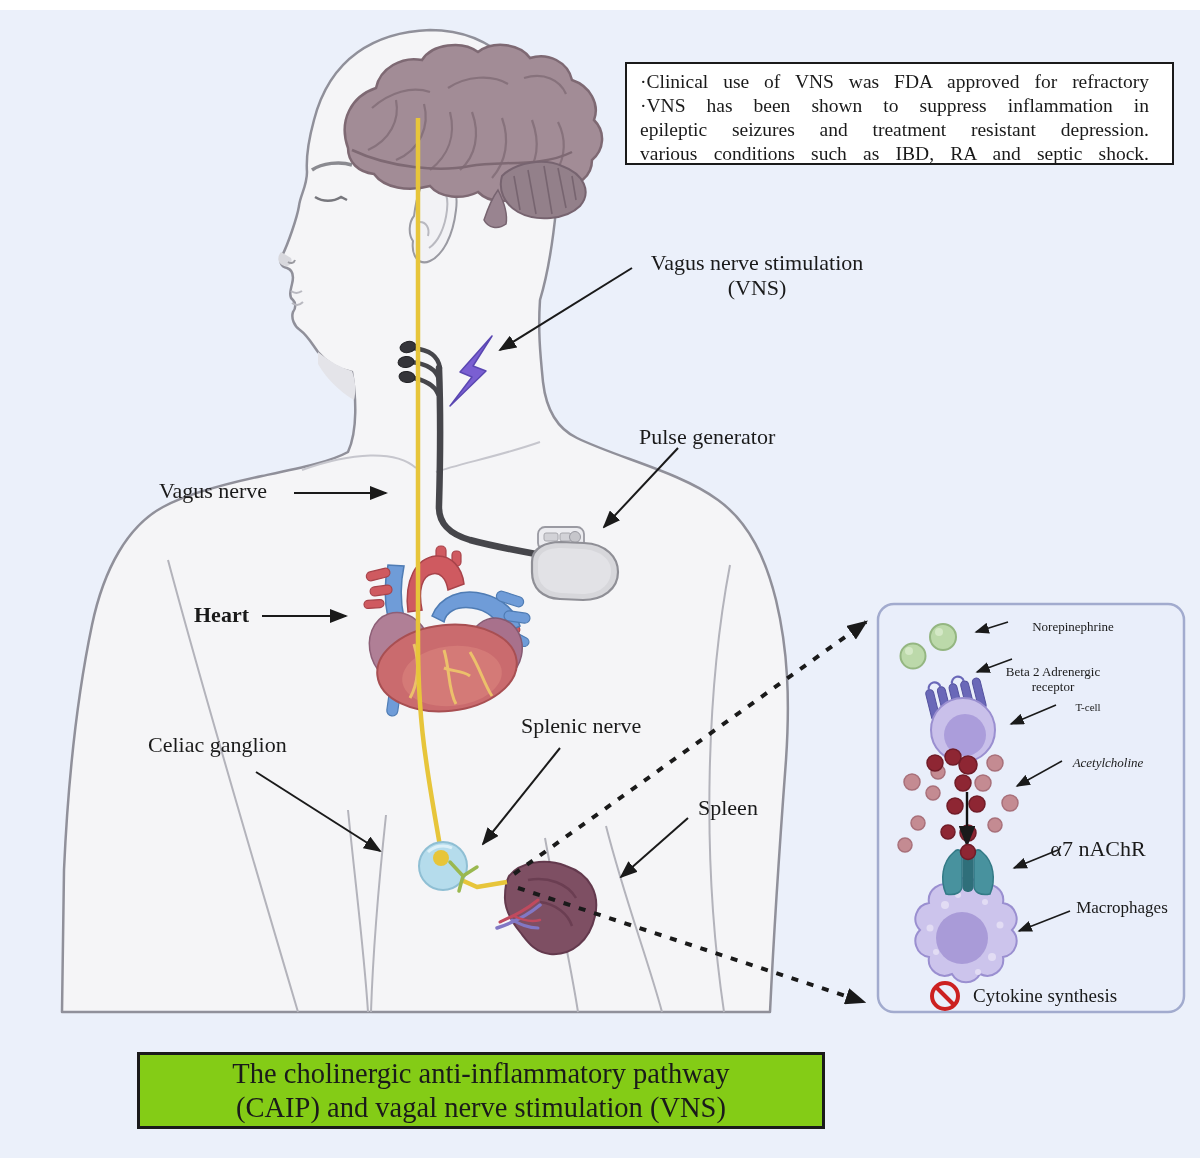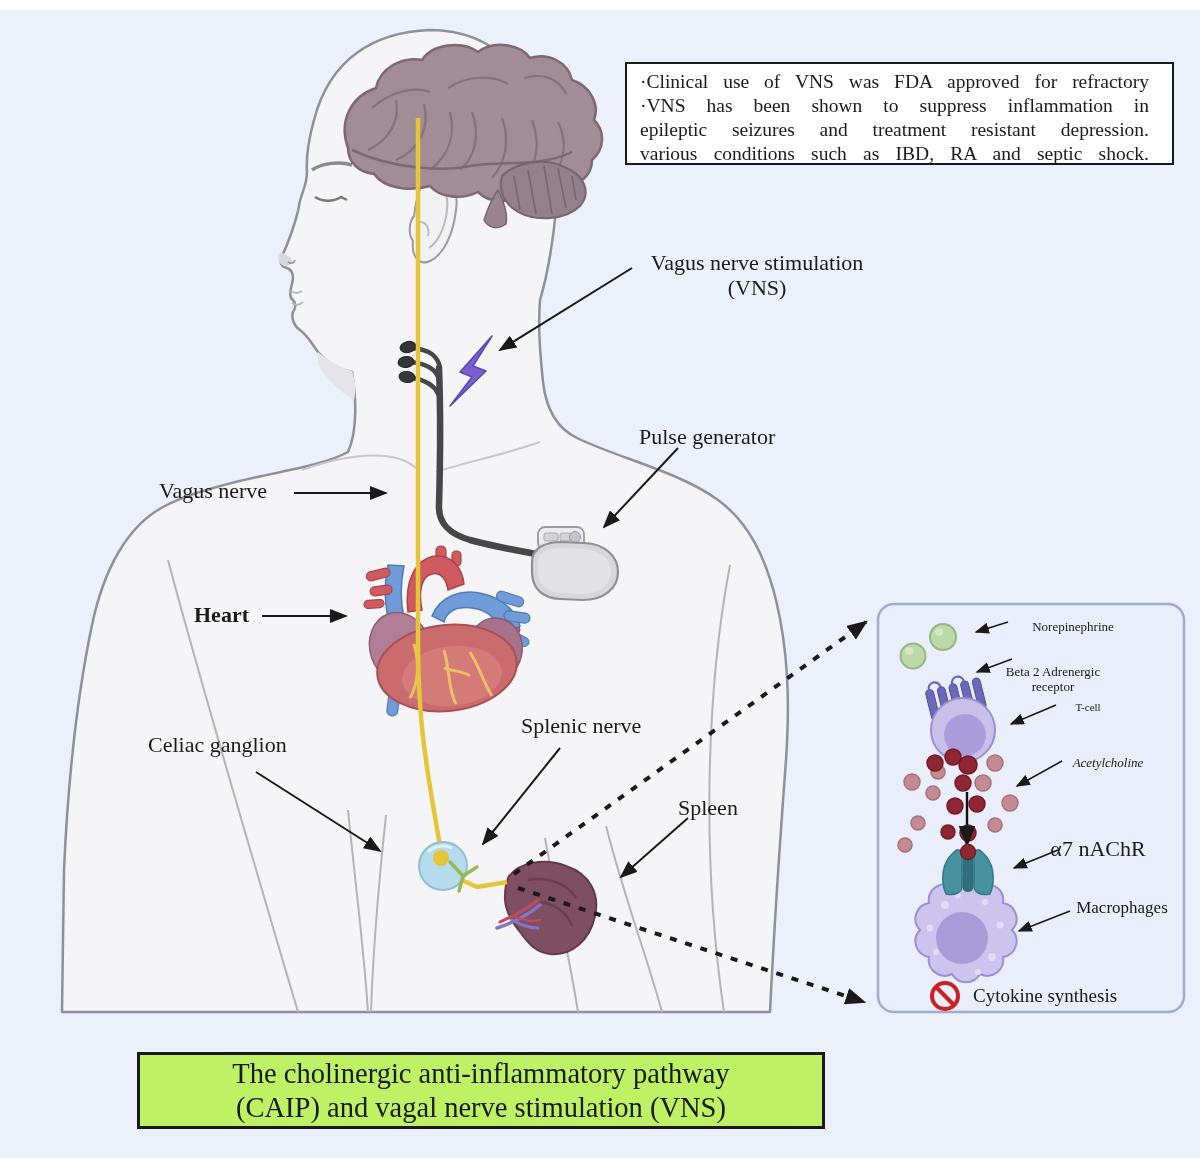--- a/index.html
+++ b/index.html
@@ -19,21 +19,21 @@
   .panel-lbl{position:absolute;transform:translate(-50%,-50%);white-space:nowrap;
     font-size:13px;text-align:center;line-height:1.12;}
   .info-box{
     position:absolute;left:625px;top:62px;width:549px;height:103px;
     background:#ffffff;border:2.5px solid #1a1a1a;box-sizing:border-box;
     padding:6px 23px 0 13px;font-size:19.5px;line-height:24px;
   }
   .info-line{text-align:justify;text-align-last:justify;}
   .title-box{
     position:absolute;left:137px;top:1052px;width:688px;height:77px;
-    background:#bef264;border:3px solid #1a1a1a;box-sizing:border-box;
+    background:#84cc16;border:3px solid #1a1a1a;box-sizing:border-box;
     display:flex;flex-direction:column;justify-content:center;align-items:center;
     font-size:28.5px;line-height:34px;text-align:center;
   }
 </style>
 </head>
 <body>
 
 <div class="stage">
 
   <svg class="scene" width="1200" height="1169" viewBox="0 0 1200 1169">
@@ -317,21 +317,21 @@
 
   <div class="lbl big center" style="left:757px;top:250px;">
     <div>Vagus nerve stimulation</div>
     <div>(VNS)</div>
   </div>
   <div class="lbl big" style="left:639px;top:424px;">Pulse generator</div>
   <div class="lbl big" style="left:159px;top:478px;">Vagus nerve</div>
   <div class="lbl big" style="left:194px;top:602px;font-weight:bold;">Heart</div>
   <div class="lbl big" style="left:148px;top:732px;">Celiac ganglion</div>
   <div class="lbl big" style="left:521px;top:713px;">Splenic nerve</div>
-  <div class="lbl big" style="left:678px;top:795px;">Spleen</div>
+  <div class="lbl big" style="left:698px;top:795px;">Spleen</div>
 
   <div class="panel-lbl" style="left:1073px;top:627px;">Norepinephrine</div>
   <div class="panel-lbl" style="left:1053px;top:672px;margin-top:8px;">
     <div>Beta 2 Adrenergic</div>
     <div>receptor</div>
   </div>
   <div class="panel-lbl" style="left:1088px;top:707px;font-size:11px;">T-cell</div>
   <div class="panel-lbl" style="left:1108px;top:763px;font-style:italic;">Acetylcholine</div>
   <div class="panel-lbl" style="left:1098px;top:849px;font-size:22px;text-align:right;">α7 nAChR</div>
   <div class="panel-lbl" style="left:1122px;top:908px;font-size:17px;">Macrophages</div>

